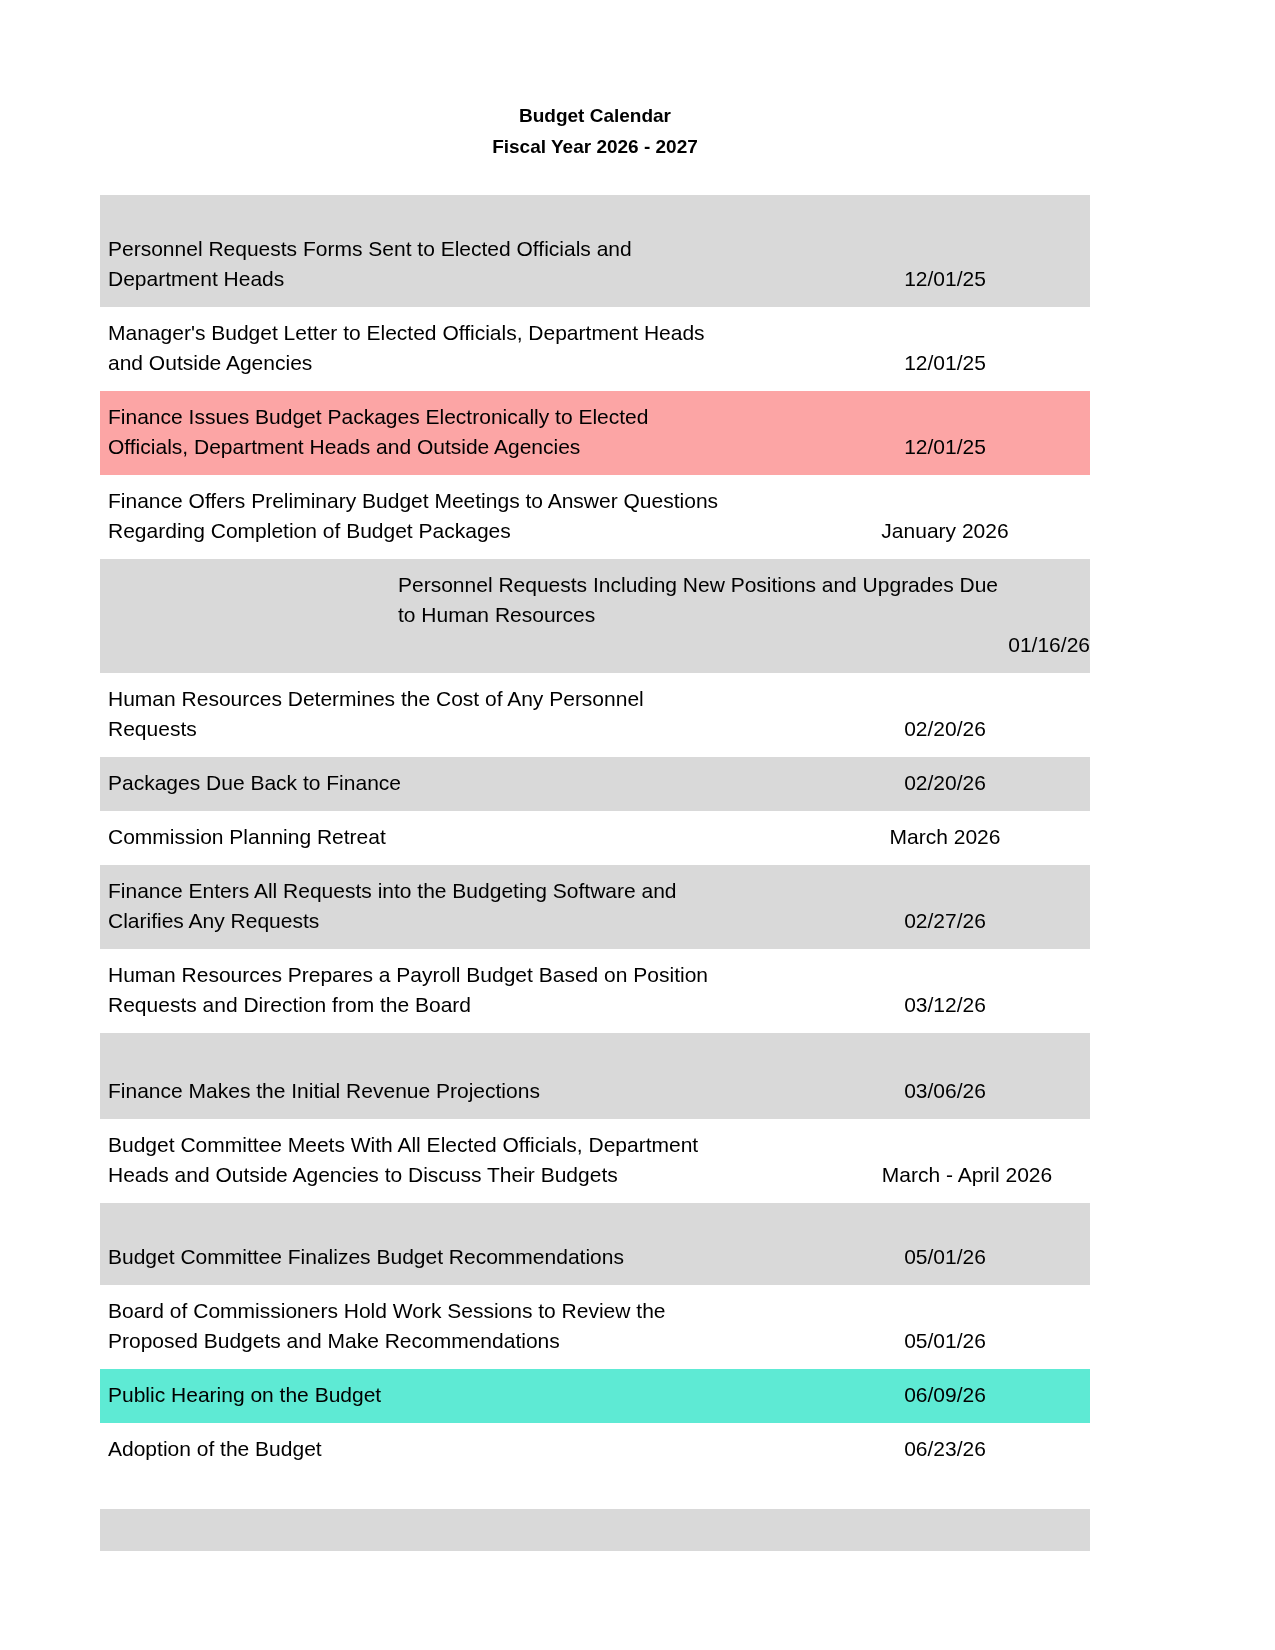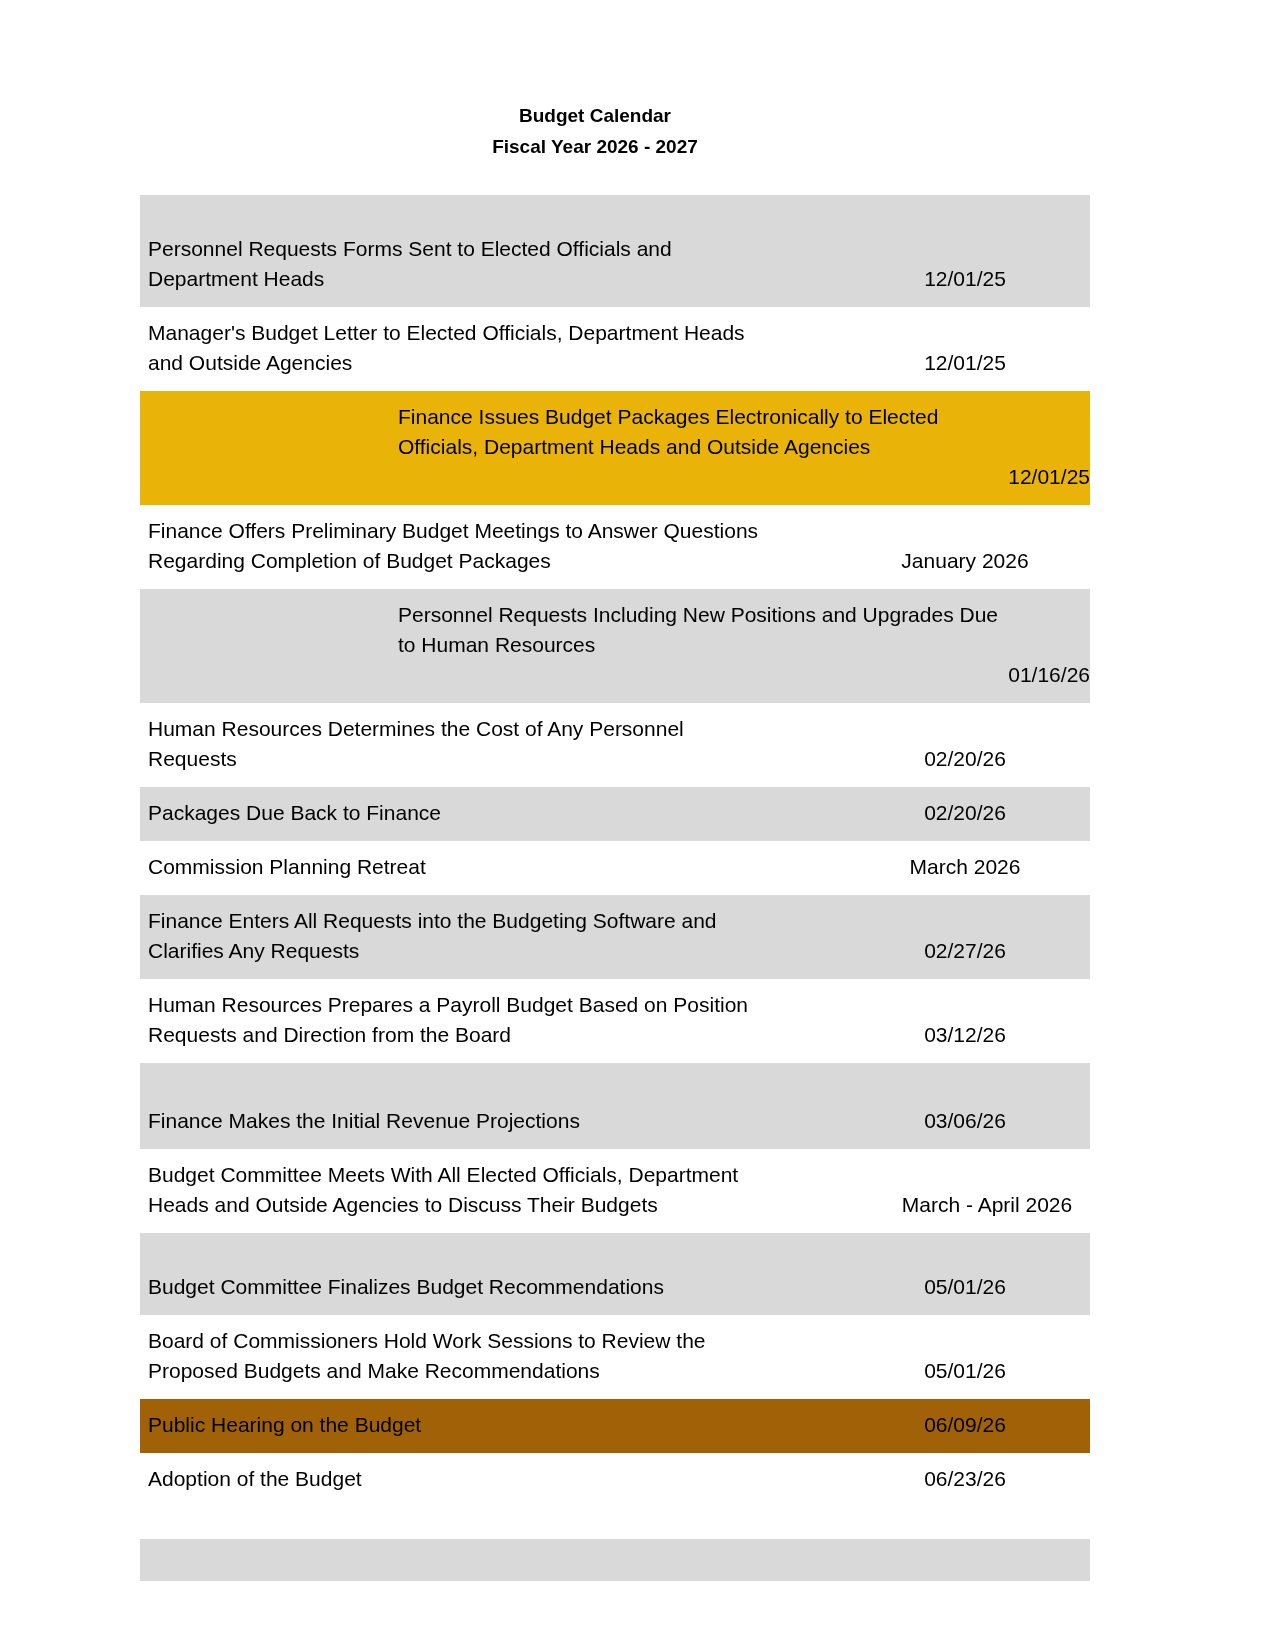--- a/index.html
+++ b/index.html
@@ -26,21 +26,20 @@
     font-weight: bold;
     line-height: 31px;
   }
   .table {
     margin-top: 33px;
   }
   .row {
     display: flex;
     align-items: flex-end;
     padding: 11px 0 13px 0;
-    margin-left: 40px;
   }
   .row.spacer {
     padding: 0;
   }
   .task {
     width: 700px;
     padding-left: 8px;
     box-sizing: border-box;
     font-size: 21px;
     line-height: 30px;
@@ -67,21 +66,21 @@
 Department Heads</div>
     <div class="date">12/01/25</div>
   </div>
 
   <div class="row" style="background: transparent;">
     <div class="task">Manager's Budget Letter to Elected Officials, Department Heads
 and Outside Agencies</div>
     <div class="date">12/01/25</div>
   </div>
 
-  <div class="row" style="background: #eab308; flex-direction: column;">
+  <div class="row" style="background: #fca5a5;">
     <div class="task">Finance Issues Budget Packages Electronically to Elected
 Officials, Department Heads and Outside Agencies</div>
     <div class="date">12/01/25</div>
   </div>
 
   <div class="row" style="background: transparent;">
     <div class="task">Finance Offers Preliminary Budget Meetings to Answer Questions
 Regarding Completion of Budget Packages</div>
     <div class="date">January 2026</div>
   </div>
@@ -139,21 +138,21 @@
     <div class="task">Budget Committee Finalizes Budget Recommendations</div>
     <div class="date">05/01/26</div>
   </div>
 
   <div class="row" style="background: transparent;">
     <div class="task">Board of Commissioners Hold Work Sessions to Review the
 Proposed Budgets and Make Recommendations</div>
     <div class="date">05/01/26</div>
   </div>
 
-  <div class="row" style="background: #a16207;">
+  <div class="row" style="background: #5eead4;">
     <div class="task">Public Hearing on the Budget</div>
     <div class="date">06/09/26</div>
   </div>
 
   <div class="row" style="background: transparent;">
     <div class="task">Adoption of the Budget</div>
     <div class="date">06/23/26</div>
   </div>
 
   <div class="row spacer" style="height: 32px; background: transparent;"></div>

